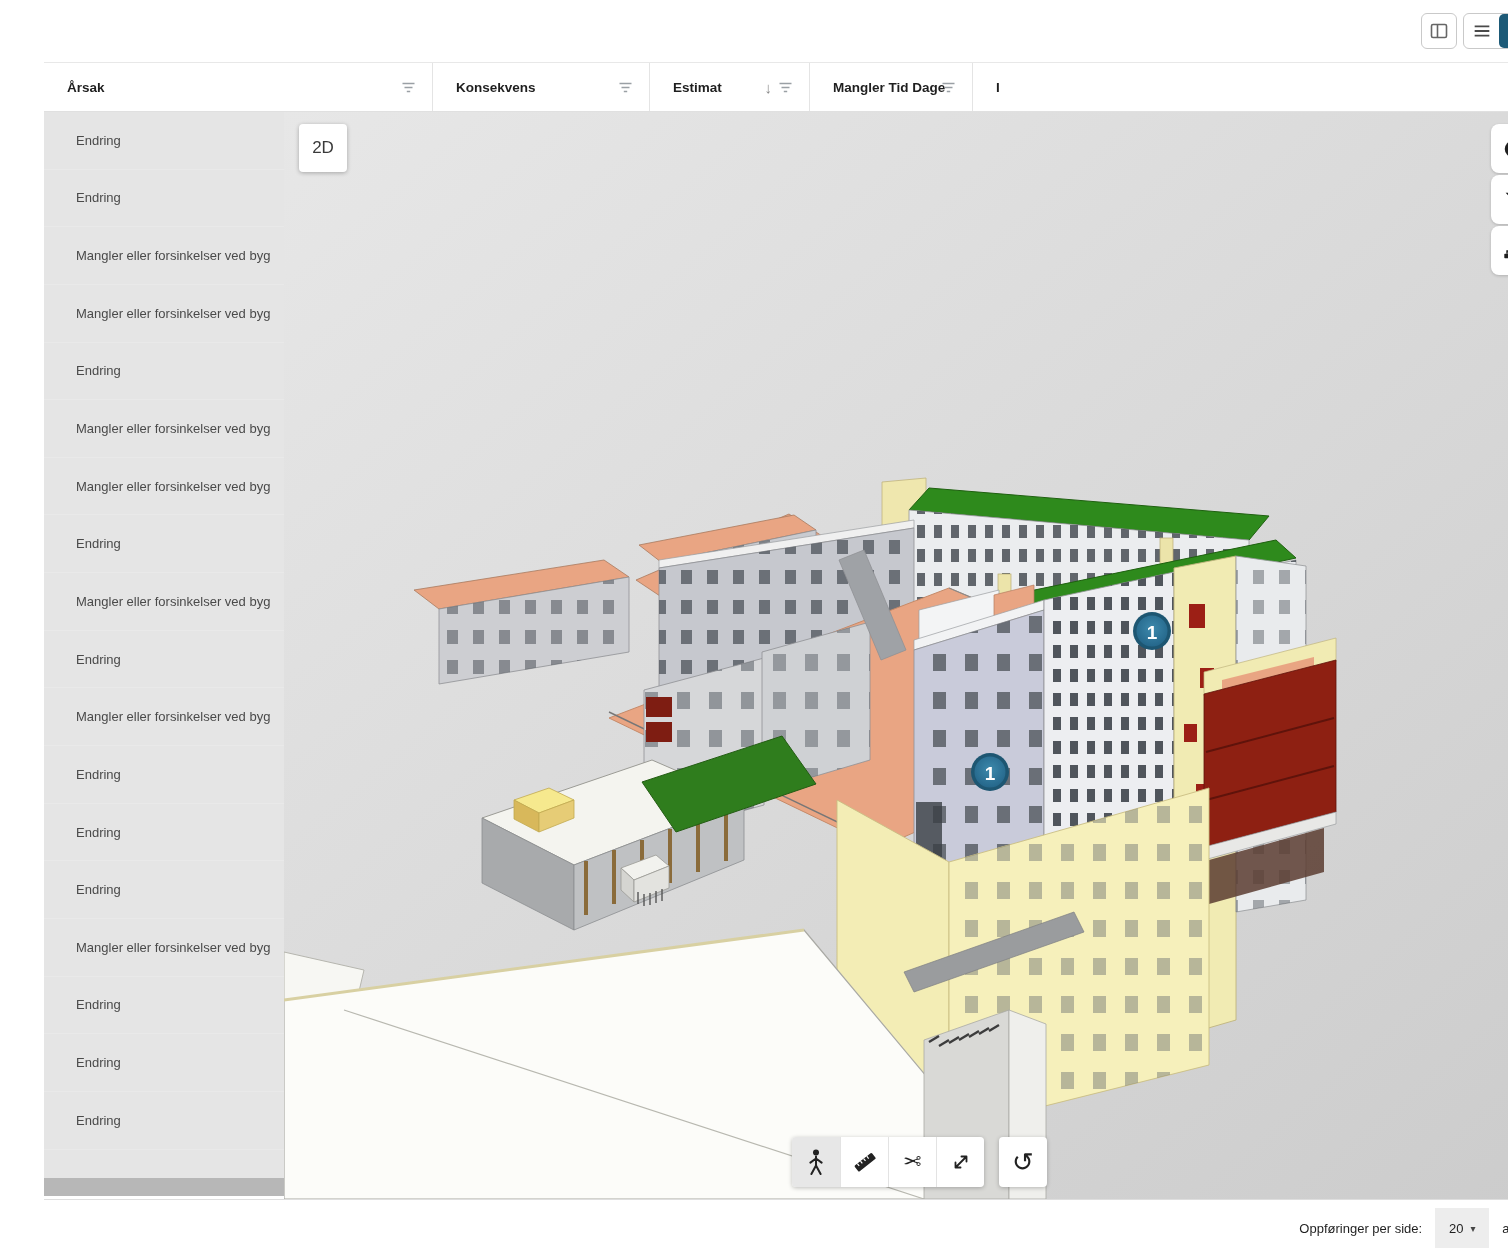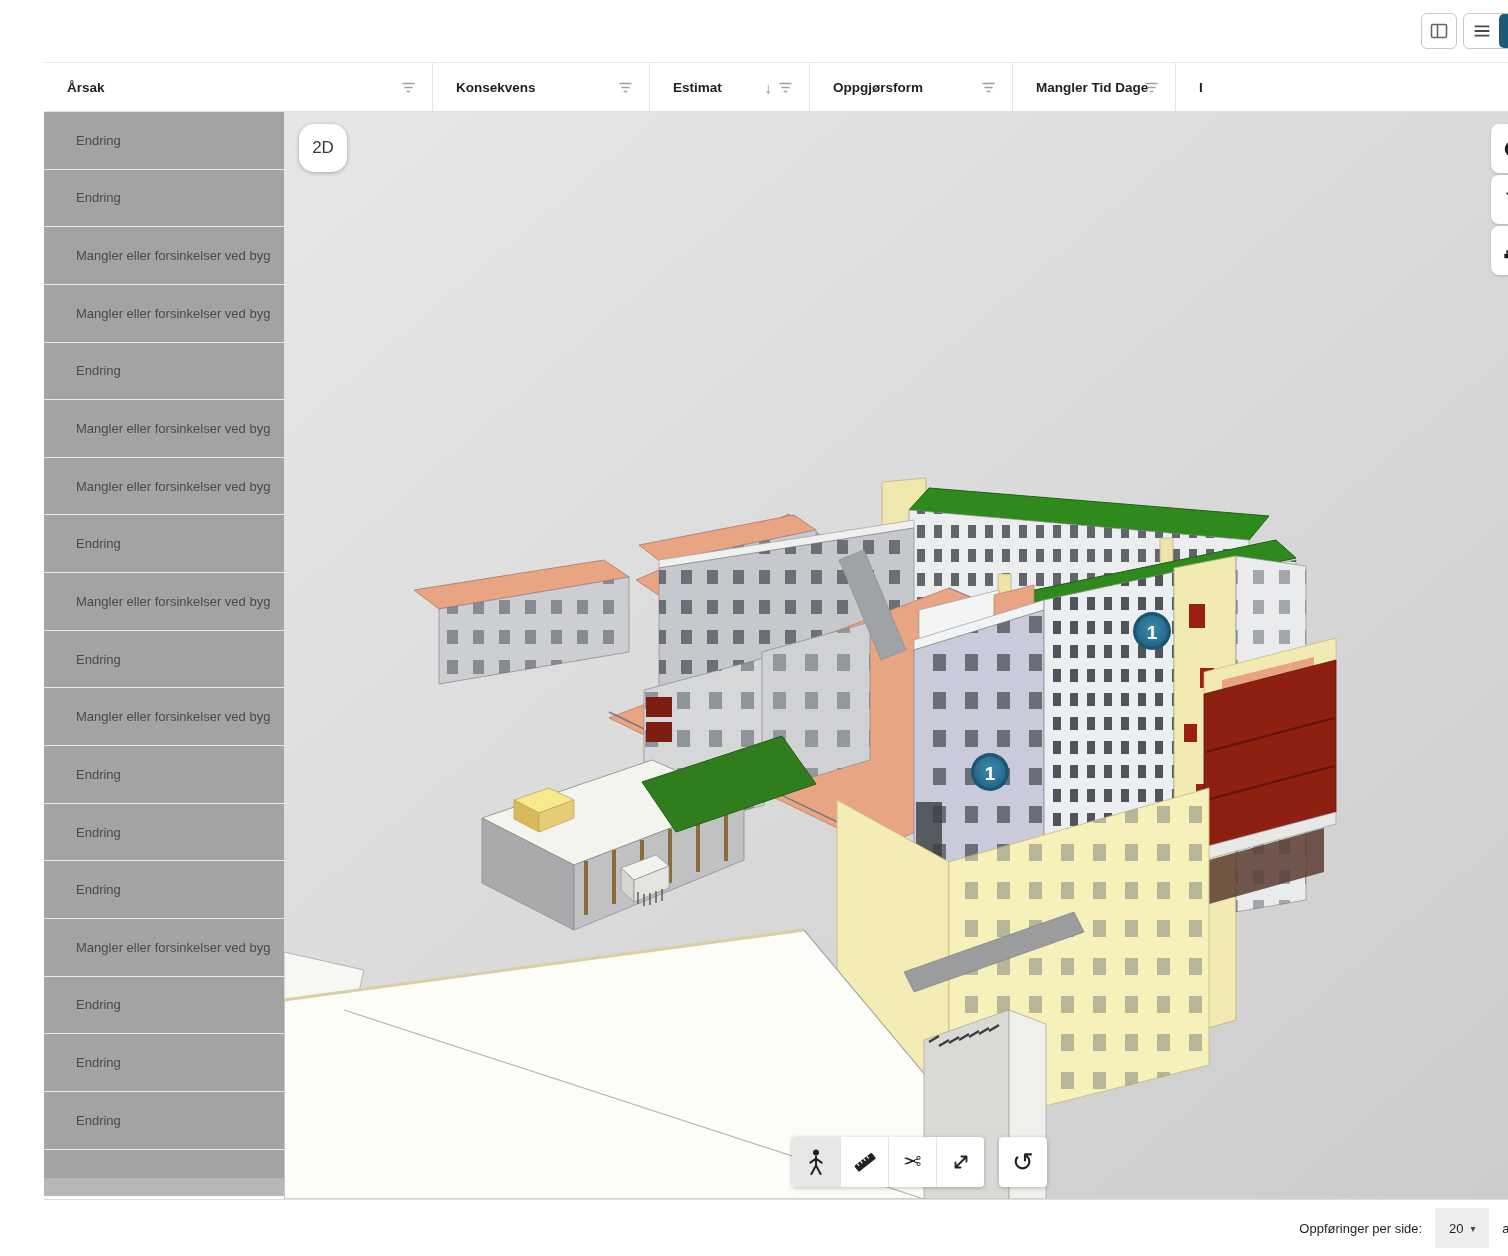--- a/index.html
+++ b/index.html
@@ -21,32 +21,32 @@
   .thead { position:absolute; left:0; top:62px; width:1508px; height:50px; background:#fff;
     border-top:1px solid #e8e8e8; border-bottom:1px solid #e0e0e0; display:flex; overflow:hidden; }
   .col { position:relative; height:100%; display:flex; align-items:center; padding-left:23px;
     border-left:1px solid #e4e4e4; cursor:pointer; }
   .col:first-child { border-left:none; }
   .col .lbl { font-size:13.5px; font-weight:bold; color:#1f1f1f; white-space:nowrap; overflow:hidden; }
   .colicons { position:absolute; right:16px; top:0; height:100%; display:flex; align-items:center; gap:6px; }
   .sortarrow { color:#8a8a8a; font-size:15px; line-height:1; }
 
   
-  .rows { position:absolute; left:0; top:112px; width:240px; height:1066px; background:#a3a3a3; overflow:hidden;text-align:right; }
+  .rows { position:absolute; left:0; top:112px; width:240px; height:1066px; background:#e5e5e5; overflow:hidden;text-align:right; }
   .row { height:57.65px; border-bottom:1px solid #e9e9e9; display:flex; align-items:center;
     padding-left:32px; font-size:13px; color:#4a4a4a; white-space:nowrap; overflow:hidden; cursor:pointer; }
   .hscroll { position:absolute; left:0; top:1178px; width:240px; height:18px; background:#ececec; }
   .hthumb { width:100%; height:100%; background:#b7b7b7; cursor:pointer; }
 
   
   .viewer { position:absolute; left:240px; top:112px; width:1268px; height:1087px;
     background:linear-gradient(135deg,#e7e7e7 0%,#d6d6d6 55%,#cdcdcd 100%); overflow:hidden; }
   .viewer svg.model { position:absolute; left:0; top:0; }
   .btn-2d { position:absolute; left:15px; top:12px; width:48px; height:48px; background:#fff;
-    border-radius:15px; box-shadow:0 1px 4px rgba(0,0,0,.28); display:flex; align-items:center;
+    border-radius:4px; box-shadow:0 1px 4px rgba(0,0,0,.28); display:flex; align-items:center;
     justify-content:center; font-size:17px; color:#3a3a3a; cursor:pointer; }
   .side-tools { position:absolute; right:17px; top:12px; width:44px; display:flex;
     flex-direction:column; gap:2px; }
   .side-tools .tool { width:44px; height:49px; background:#fff; border-radius:8px;
     box-shadow:0 1px 3px rgba(0,0,0,.18); display:flex; align-items:center; justify-content:center; cursor:pointer; }
   .bottom-tools { position:absolute; left:508px; top:1025px; display:flex; align-items:flex-start; }
   .tgroup { display:flex; border-radius:4px; overflow:hidden; box-shadow:0 1px 4px rgba(0,0,0,.25); }
   .tbtn { width:48px; height:50px; background:#fff; display:flex; align-items:center;
     justify-content:center; border-left:1px solid #e3e3e3; cursor:pointer; }
   .tbtn:first-child { border-left:none; }
@@ -110,28 +110,20 @@
         </span>
     </div>
     <div class="col" style="width:160px">
       <span class="lbl">Estimat</span>
       <span class="colicons">
         <span class="sortarrow">↓</span>
         <svg width="15" height="13" viewBox="0 0 15 13">
             <path d="M1.5 2.5h12 M3.5 6.5h8 M5.8 10.5h3.4" stroke="#9aa0a5" stroke-width="1.5" fill="none"></path>
           </svg>
       </span>
-    </div>
-    <div class="col" style="width:203px">
-      <span class="lbl">Oppgjørsform</span>
-      <span class="colicons">
-          <svg width="15" height="13" viewBox="0 0 15 13">
-            <path d="M1.5 2.5h12 M3.5 6.5h8 M5.8 10.5h3.4" stroke="#9aa0a5" stroke-width="1.5" fill="none"></path>
-          </svg>
-        </span>
     </div>
     <div class="col" style="width:163px">
       <span class="lbl">Mangler Tid Dage</span>
       <span class="colicons">
           <svg width="15" height="13" viewBox="0 0 15 13">
             <path d="M1.5 2.5h12 M3.5 6.5h8 M5.8 10.5h3.4" stroke="#9aa0a5" stroke-width="1.5" fill="none"></path>
           </svg>
         </span>
     </div>
     <div class="col" style="width:51px">

